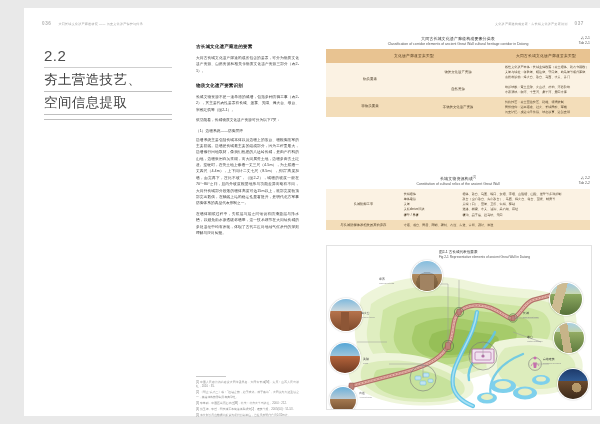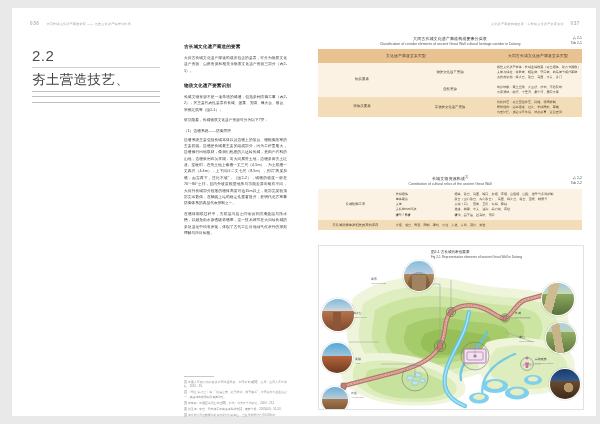--- a/index.html
+++ b/index.html
@@ -4,21 +4,21 @@
 <style>
   html,body{margin:0;padding:0;}
   body{
     width:600px;height:424px;overflow:hidden;
     background:#e9e9e9;
     font-family:"Liberation Sans","DejaVu Sans",sans-serif;
     -webkit-font-smoothing:antialiased;
   }
   .spread{position:relative;width:600px;height:424px;display:flex;}
   .page{position:relative;background:#ffffff;height:408px;margin-top:8px;box-sizing:border-box;}
-  .page-left{width:292px;margin-left:12px;}
+  .page-left{width:292px;margin-left:24px;}
   .page-right{width:292px;}
 
   
   .runhead{position:absolute;top:13px;display:flex;align-items:baseline;gap:7px;
            font-size:3.1px;color:#9a9a9a;letter-spacing:.2px;white-space:nowrap;}
   .runhead .folio{font-size:4.6px;color:#b3b3b3;letter-spacing:.6px;font-weight:700;}
   .runhead-left{left:18px;}
   .runhead-right{right:16px;flex-direction:row;justify-content:flex-end;}
 
   
@@ -90,20 +90,21 @@
     <div class="runhead runhead-left">
       <span class="folio">036</span>
       <span>大同长城文化遗产廊道研究 —— 历史文化遗产保护与传承</span>
     </div>
 
     <div class="title-block">
       <div class="title-num">2.2</div>
       <div class="title-rule thin"></div>
       <div class="title-line">夯土营造技艺、</div>
       <div class="title-rule"></div>
+      <div class="title-line">空间信息提取</div>
       <div class="title-rule"></div>
       <div class="title-rule"></div>
     </div>
 
     <div class="col">
       <div class="h-sub">古长城文化遗产廊道的要素</div>
       <p class="para">大同古长城文化遗产廊道构成所包含的要素，可分为物质文化遗产资源、自然资源和相关非物质文化遗产资源三部分（表2-1）。</p>
 
       <div class="h-sub sp">物质文化遗产要素识别</div>
       <p class="para">长城文物资源不是一道单独的城墙，包括多种防御工事（表2-2），其主要代表性要素有长城、堡寨、关隘、烽火台、墩台、宗教建筑等（图2-1）。</p>

